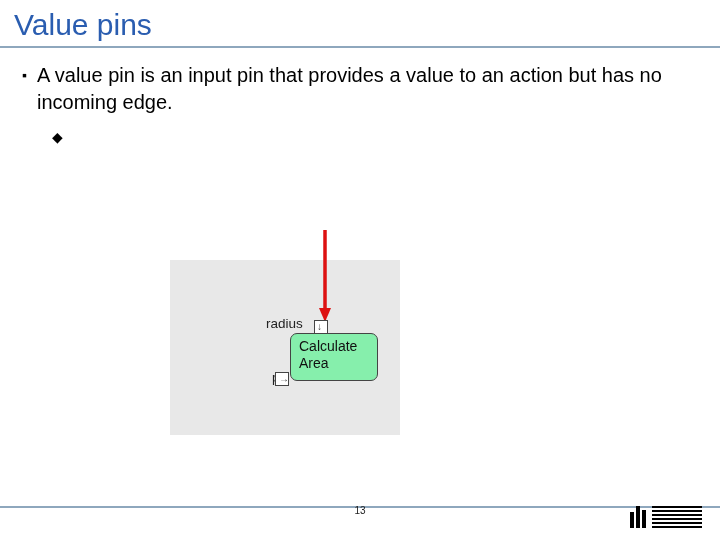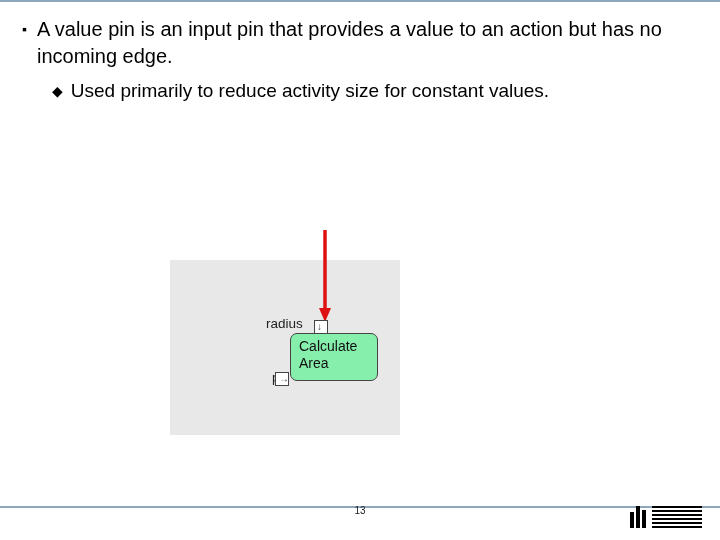--- a/index.html
+++ b/index.html
@@ -33,30 +33,30 @@
   .logo .b1 { height: 16px; }
   .logo .b2 { height: 22px; }
   .logo .b3 { height: 18px; }
   .logo .stripes { width: 50px; height: 22px; background: repeating-linear-gradient(#000 0, #000 2px, #fff 2px, #fff 4px); margin-left: 4px; }
 </style>
 </head>
 <body>
 
 <div class="slide">
 
+  <div class="title">Value pins</div>
   <div class="title-underline"></div>
 
   <div class="body">
     <div class="bullet1">
       <span class="marker">▪</span>
       <span class="txt">A value pin is an input pin that provides a value to an action but has no incoming edge.</span>
     </div>
     <div class="bullet2">
       <span class="marker">◆</span>
-      <span class="txt">Used primarily to reduce activity size for constant values.</span>
     </div>
   </div>
 
   <div class="diagram-wrap">
     <div class="diagram-bg">
       <svg class="arrow" width="16" height="92">
         <line x1="8" y1="0" x2="8" y2="80" stroke="#d11" stroke-width="3.5"></line>
         <polygon points="8,92 2,78 14,78" fill="#d11"></polygon>
       </svg>
       <div class="pin-label" style="left:96px; top:56px;">radius</div>

